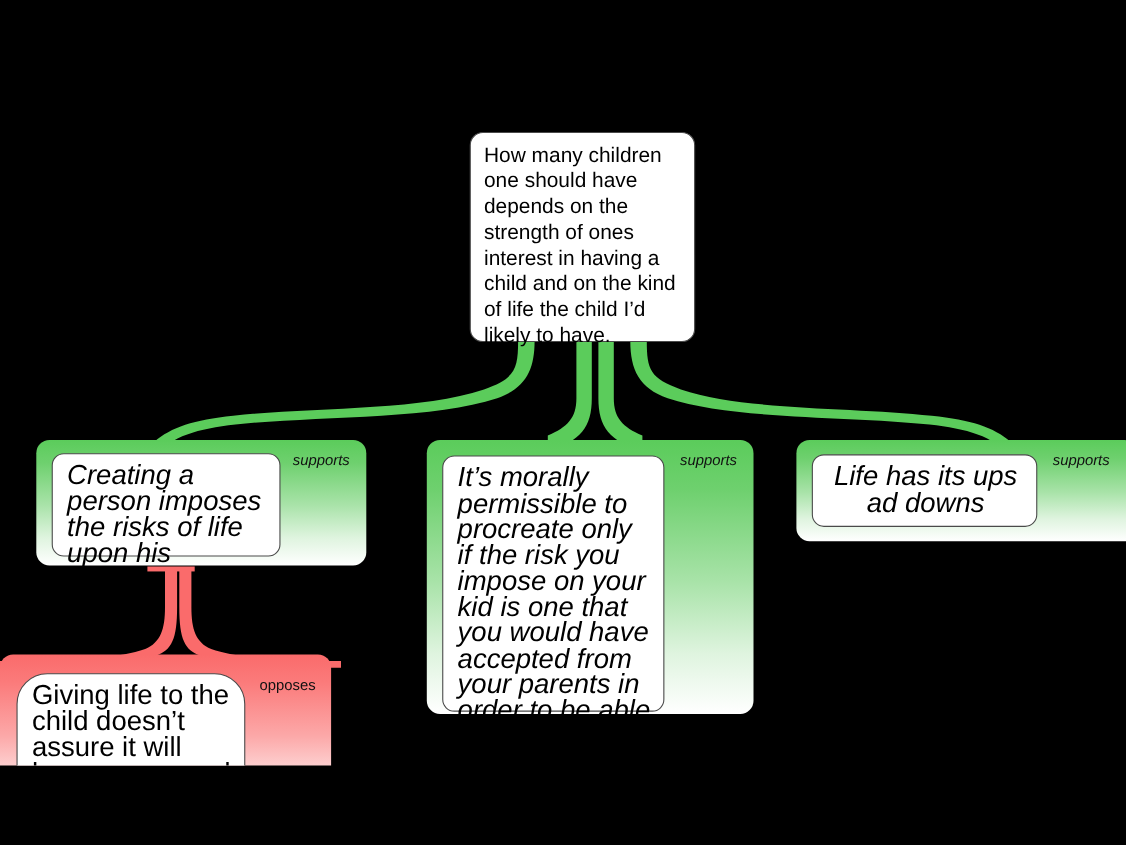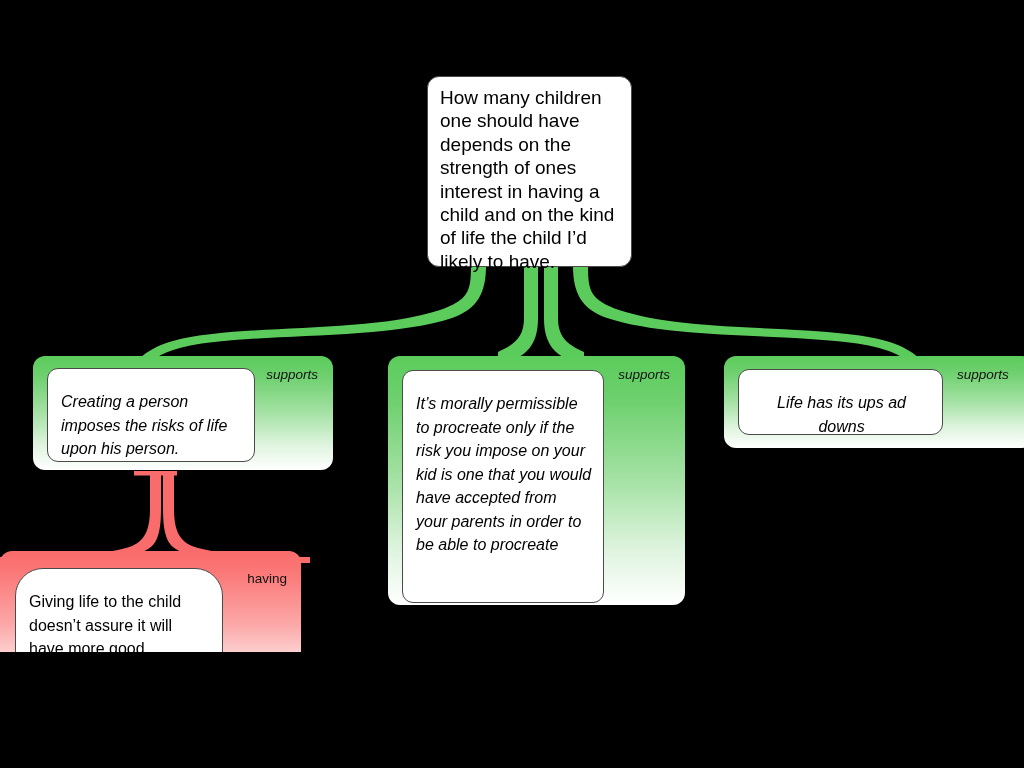--- a/index.html
+++ b/index.html
@@ -1,31 +1,31 @@
 <!DOCTYPE html>
 <html><head>
 <meta charset="utf-8">
 <style>
   html,body{margin:0;padding:0;background:#000;}
   body{width:1024px;height:768px;overflow:hidden;
        font-family:"Liberation Sans","DejaVu Sans",sans-serif;}
-  #canvas{position:relative;width:1024px;height:652px;background:#000;overflow:hidden;}
+  #canvas{position:relative;width:1024px;height:652px;background:#000;overflow:hidden;margin-top:44px;}
 
   
   #links{position:absolute;left:0;top:0;width:1024px;height:768px;z-index:1;}
 
   
   .node{position:absolute;z-index:2;border-radius:12px;}
   .node.support{background:linear-gradient(to bottom,#5BCC5B 0%,#6ED06E 18%,#A9E3A9 52%,#DFF4DF 78%,#FFFFFF 100%);font-style:italic;}
   .node.oppose {background:linear-gradient(to bottom,#FA6B6B 0%,#FB7B7B 18%,#FCA8A8 52%,#FDDCDC 78%,#FFFFFF 100%);}
 
   
   .card{position:absolute;background:#fff;border:1.5px solid #4a4a4a;border-radius:11px;
-        box-sizing:border-box;padding:21px 11px 9px 13px;
-        font-size:16px;line-height:23.5px;color:#000;}
+        box-sizing:border-box;padding:8px 11px 9px 13px;
+        font-size:25px;line-height:23.5px;color:#000;}
 
   
   .rel{position:absolute;font-size:13.5px;line-height:15px;color:#111;white-space:nowrap;}
 
   
   #root-node{position:absolute;z-index:3;left:427px;top:76px;width:205px;height:191px;
              background:#fff;border:1.5px solid #4a4a4a;border-radius:12px;box-sizing:border-box;
              padding:9px 10px 9px 12px;font-size:19px;line-height:23.4px;color:#000;}
 </style>
 </head>
@@ -100,17 +100,17 @@
     <span class="rel" style="right:15px;top:11px;">supports</span>
     <div class="card" style="left:14px;top:14px;width:202px;height:233px;">It’s morally permissible to procreate only if the risk you impose on your kid is one that you would have accepted from your parents in order to be able to procreate</div>
   </div>
 
   <div class="node support" style="left:724px;top:356px;width:310px;height:92px;">
     <span class="rel" style="left:233px;top:11px;">supports</span>
     <div class="card" style="left:14px;top:13px;width:205px;height:66px;text-align:center;">Life has its ups ad downs</div>
   </div>
 
   <div class="node oppose" style="left:0px;top:551px;width:301px;height:142px;">
-    <span class="rel" style="right:14px;top:20px;">having</span>
+    <span class="rel" style="right:14px;top:20px;">opposes</span>
     <div class="card" style="left:15px;top:17px;width:208px;height:116px;border-radius:28px;">Giving life to the child doesn’t assure it will have more good moments that bad ones.</div>
   </div>
 
 </div>
 
 </body></html>

